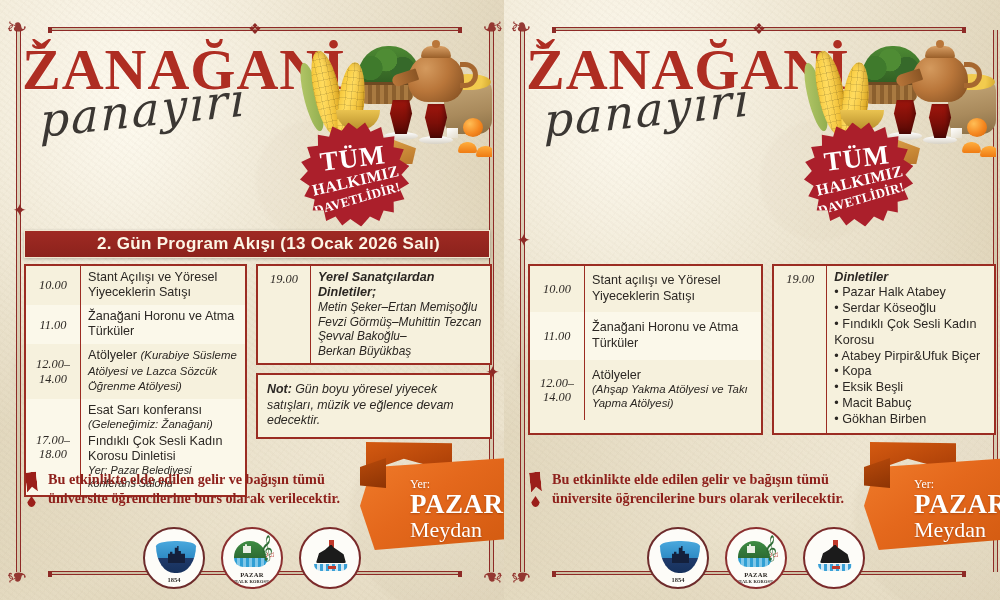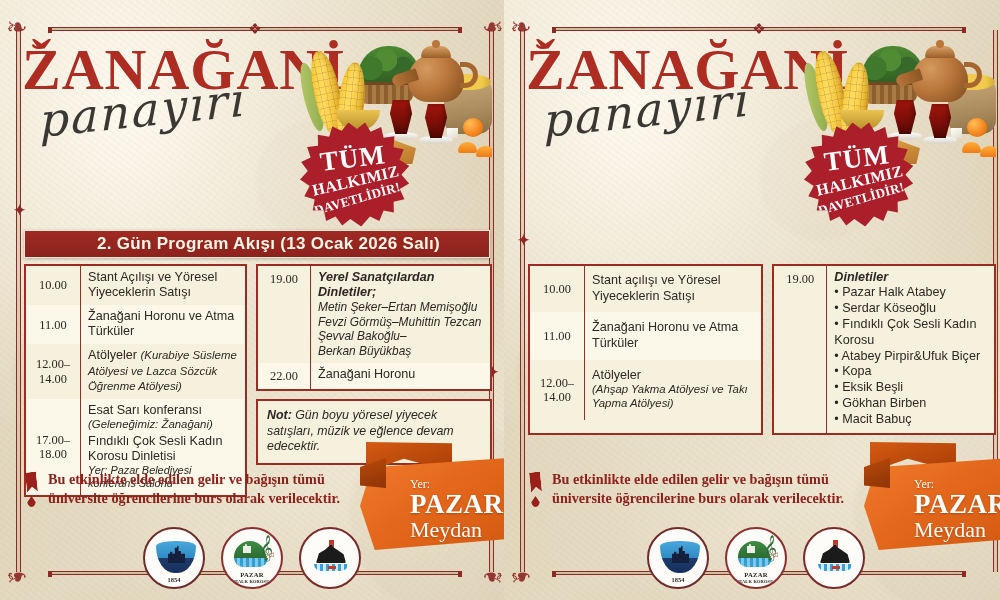--- a/index.html
+++ b/index.html
@@ -267,21 +267,21 @@
   }
   .tbl.left-col  { width: 240px; }
   .tbl.right-col { width: 236px; }
   .trow { display: flex; min-height: 26px; }
   .trow.alt { background: #fbf8ea; }
   .tcell-time {
     flex: 0 0 54px;
     display: flex; align-items: center; justify-content: center;
     font-family: "Liberation Serif", serif;
     font-size: 12.4px; color: #2b2723; text-align: center;
-    line-height: 1.15; padding: 4px 2px;
+    line-height: 1.15; padding: 4px 2px; font-style: italic;
   }
   .tcell-body {
     flex: 1 1 auto;
     border-left: 1.4px solid #9b2c22;
     padding: 4px 5px 5px 7px;
     font-family: "Liberation Sans", sans-serif;
     font-size: 12.6px; color: #2b2723; line-height: 1.2;
   }
   .tbl.right-col .tcell-time { flex: 0 0 52px; }
   .em { font-style: italic; font-size: 11.4px; }
@@ -551,24 +551,20 @@
           <div class="trow">
             <div class="tcell-time" style="align-items:flex-start;padding-top:6px">19.00</div>
             <div class="tcell-body">
               <div class="bi">Yerel Sanatçılardan Dinletiler;</div>
               <div class="name-line">Metin Şeker–Ertan Memişoğlu</div>
               <div class="name-line">Fevzi Görmüş–Muhittin Tezcan</div>
               <div class="name-line">Şevval Bakoğlu–</div>
               <div class="name-line">Berkan Büyükbaş</div>
             </div>
           </div>
-          <div class="trow alt">
-            <div class="tcell-time">22.00</div>
-            <div class="tcell-body">Žanağani Horonu</div>
-          </div>
         </div>
         <div class="note-box">
           <span class="bi">Not:</span><span> Gün boyu yöresel yiyecek satışları, müzik ve eğlence devam edecektir.</span>
         </div>
       </div>
     </div>
 
     <div class="scholar">
       <div class="bookmark">
         <div class="bm-flag"></div>
@@ -699,22 +695,22 @@
           <div class="tcell-time" style="align-items:flex-start;padding-top:6px">19.00</div>
           <div class="tcell-body">
             <div class="bi">Dinletiler</div>
             <ul class="bullets">
               <li>Pazar Halk Atabey</li>
               <li>Serdar Köseoğlu</li>
               <li style="white-space:normal">Fındıklı Çok Sesli Kadın Korosu</li>
               <li>Atabey Pirpir&amp;Ufuk Biçer</li>
               <li>Kopa</li>
               <li>Eksik Beşli</li>
+              <li>Macit Babuç</li>
               <li>Gökhan Birben</li>
-              <li>Macit Babuç</li>
             </ul>
           </div>
         </div>
       </div>
     </div>
 
     <div class="scholar">
       <div class="bookmark">
         <div class="bm-flag"></div>
         <div class="bm-dot"></div>

